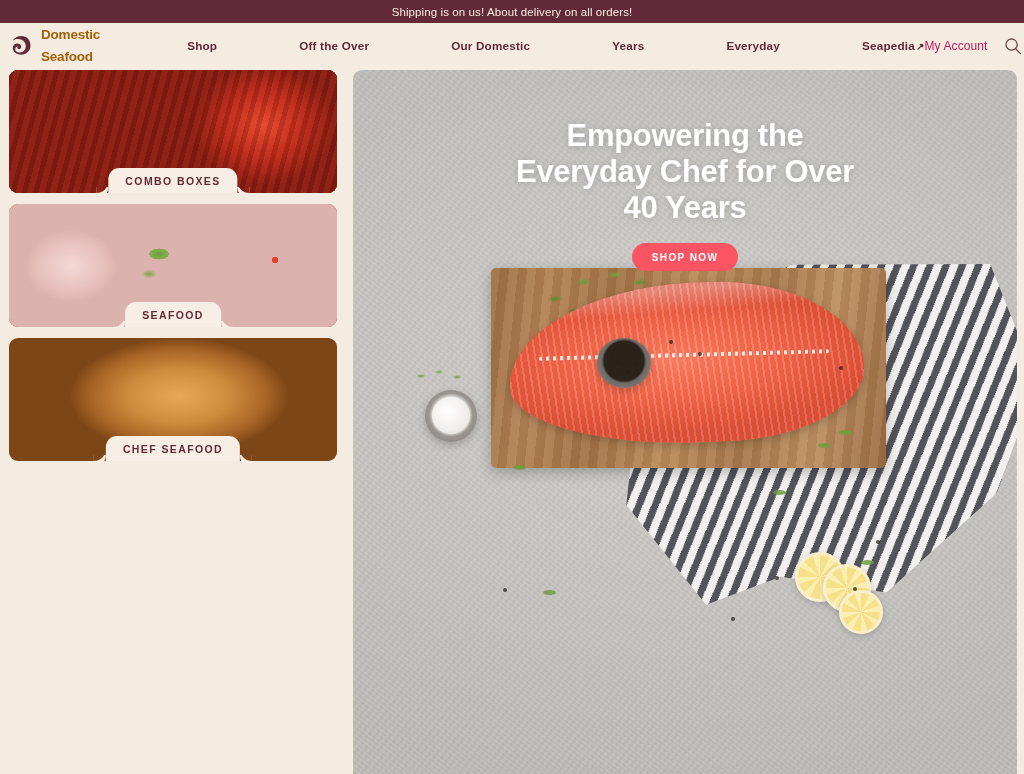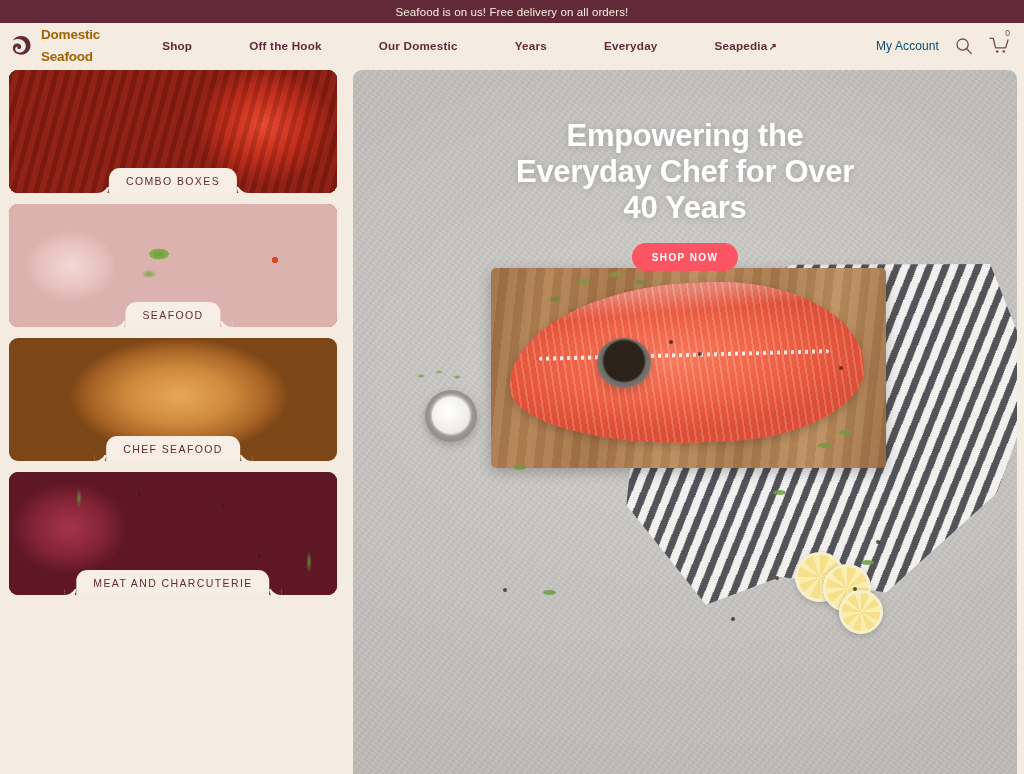--- a/index.html
+++ b/index.html
@@ -58,32 +58,33 @@
   }
   .nav-item {
     color: #622a38;
     font-size: 11.7px;
     font-weight: bold;
     letter-spacing: .2px;
     cursor: pointer;
     white-space: nowrap;
     padding: 6px 0;
     margin-right: 57px;
+    margin-left: 25px;
   }
   .nav-item:last-child { margin-right: 0; }
   .ext-arrow { font-size: 10px; margin-left: 1px; display:inline-block; }
 
   .header-right {
     display: flex;
     align-items: center;
     gap: 16px;
     flex: 0 0 auto;
   }
   .account-link {
-    color: #0c4a6e;
+    color: #be185d;
     font-size: 12px;
     cursor: pointer;
     letter-spacing: .1px;
   }
   .icon-btn { cursor: pointer; display: flex; align-items: center; }
   .cart-wrap { position: relative; display: flex; align-items: flex-start; }
   .cart-count {
     position: absolute;
     top: -6px; right: 1px;
     font-size: 8.5px;
@@ -123,21 +124,21 @@
   }
   .cat-card .art { position: absolute; inset: 0; }
   .cat-tab {
     position: absolute;
     left: 50%;
     transform: translateX(-50%);
     bottom: 0;
     background: #f7efe6;
     color: #622a38;
     font-size: 10.5px;
-    font-weight: normal;
+    font-weight: bold;
     letter-spacing: 1.4px;
     padding: 7px 17px 6px;
     border-radius: 11px 11px 0 0;
     white-space: nowrap;
     z-index: 3;
   }
   .cat-tab::before, .cat-tab::after {
     content: "";
     position: absolute;
     bottom: 0;
@@ -390,37 +391,37 @@
     width: 13px; height: 5px;
     border-radius: 50%;
     background: #6f9c41;
     opacity: .85;
   }
 </style>
 </head>
 <body>
 
 <div class="announce">
-  <span>Seafood is on us! Free delivery on all orders!</span>
+  <span>Shipping is on us! About delivery on all orders!</span>
 </div>
 
 <div class="header">
 
   <div class="brand">
     <svg class="brand-mark" viewBox="0 0 24 25">
       <path d="M20.5 12.4c0 5.2-4.2 9.3-9.4 9.3-4.6 0-8.3-2.9-8.3-6.6 0-2.7 2-4.6 4.6-4.6 2.2 0 3.8 1.4 3.8 3.2 0 1.4-1 2.4-2.3 2.4-1 0-1.7-.6-1.7-1.5 0-.6.4-1.1 1-1.2-1.7-.2-3 1-3 2.6 0 2 1.9 3.5 4.4 3.5 3.5 0 6.2-2.7 6.2-6.3 0-4-3.3-7.1-7.7-7.1-2.1 0-4 .6-5.5 1.6C4.3 4.6 7.7 3 11.6 3c5.1 0 8.9 4 8.9 9.4z" fill="#622a38"></path>
       <circle cx="15.2" cy="7.6" r="1.25" fill="#622a38"></circle>
     </svg>
     <div class="brand-text">Domestic
 Seafood</div>
   </div>
 
   <nav class="nav">
     <div class="nav-item"><span>Shop</span></div>
-    <div class="nav-item"><span>Off the Hook</span></div>
+    <div class="nav-item"><span>Off the Over</span></div>
     <div class="nav-item"><span>Our Domestic</span></div>
     <div class="nav-item"><span>Years</span></div>
     <div class="nav-item"><span>Everyday</span></div>
     <div class="nav-item"><span>Seapedia</span><span class="ext-arrow">↗</span></div>
   </nav>
 
   <div class="header-right">
     <span class="account-link">My Account</span>
 
     <span class="icon-btn">
@@ -454,24 +455,20 @@
       <div class="art art-seafood"></div>
       <div class="cat-tab">SEAFOOD</div>
     </div>
 
     <div class="cat-card">
       <div class="art art-chef"></div>
       <div class="cat-tab">CHEF SEAFOOD</div>
     </div>
 
 
-    <div class="cat-card">
-      <div class="art art-meat"></div>
-      <div class="cat-tab">MEAT AND CHARCUTERIE</div>
-    </div>
 
   </div>
 
   <div class="col-right">
     <div class="hero">
       <div class="hero-noise"></div>
 
       <div class="hero-scene">
         <div class="towel"></div>
         <div class="board"></div>

